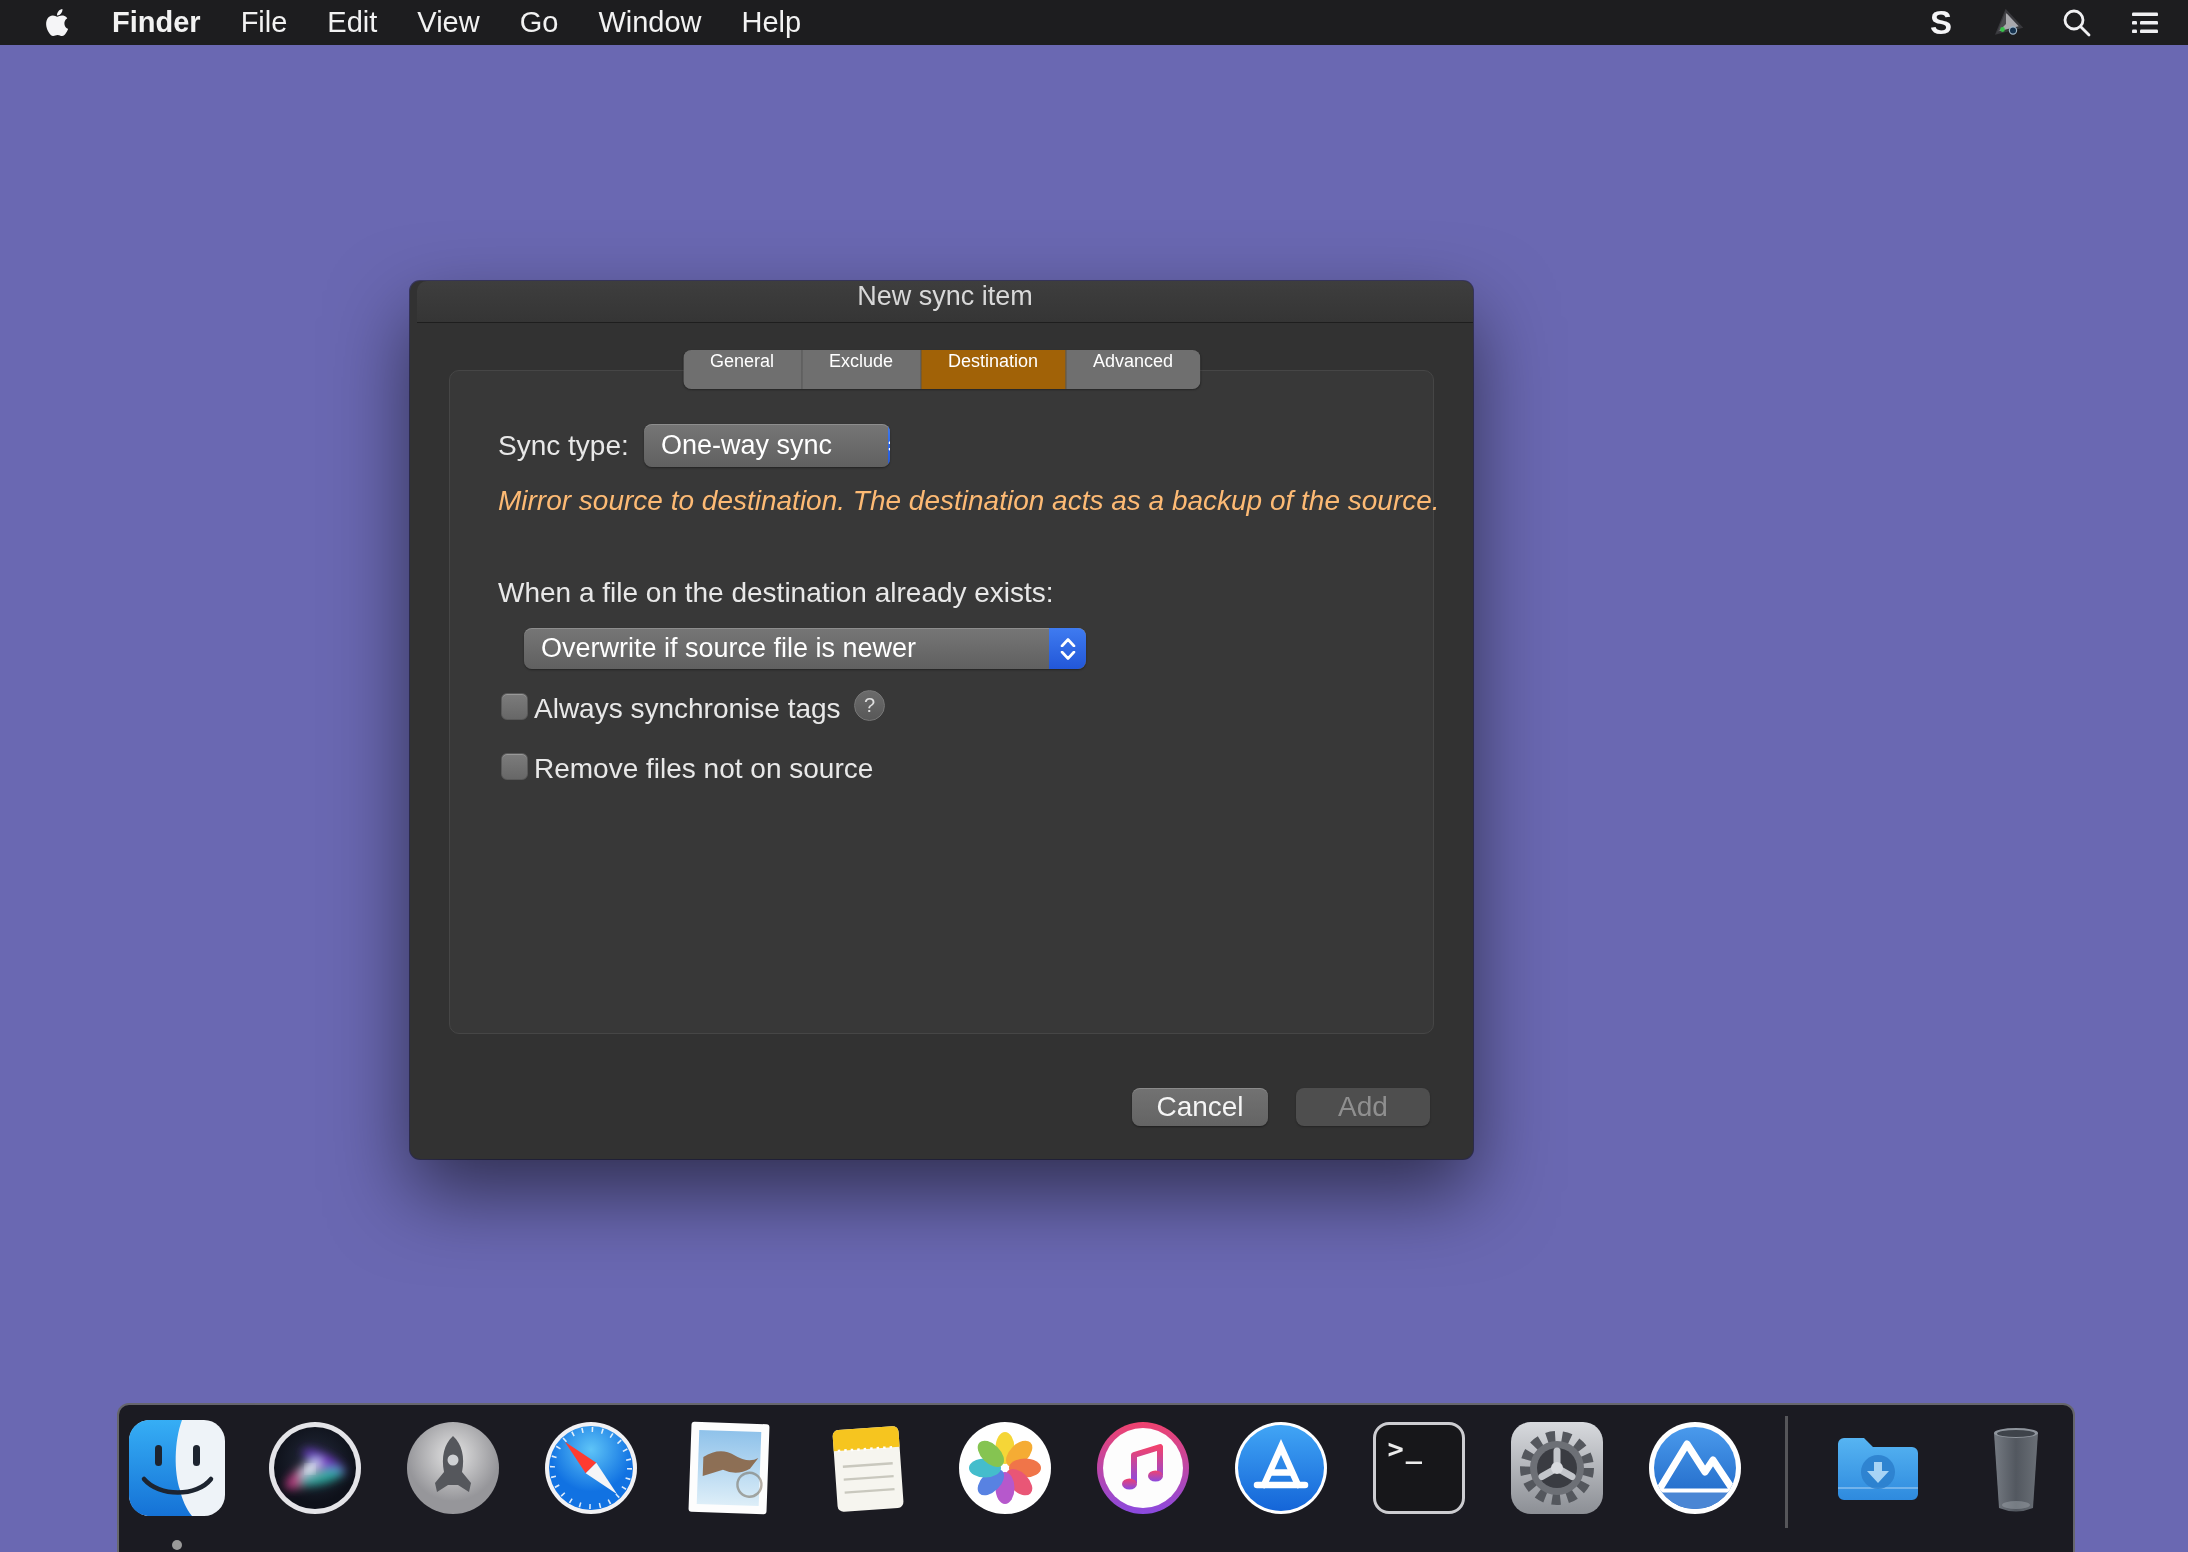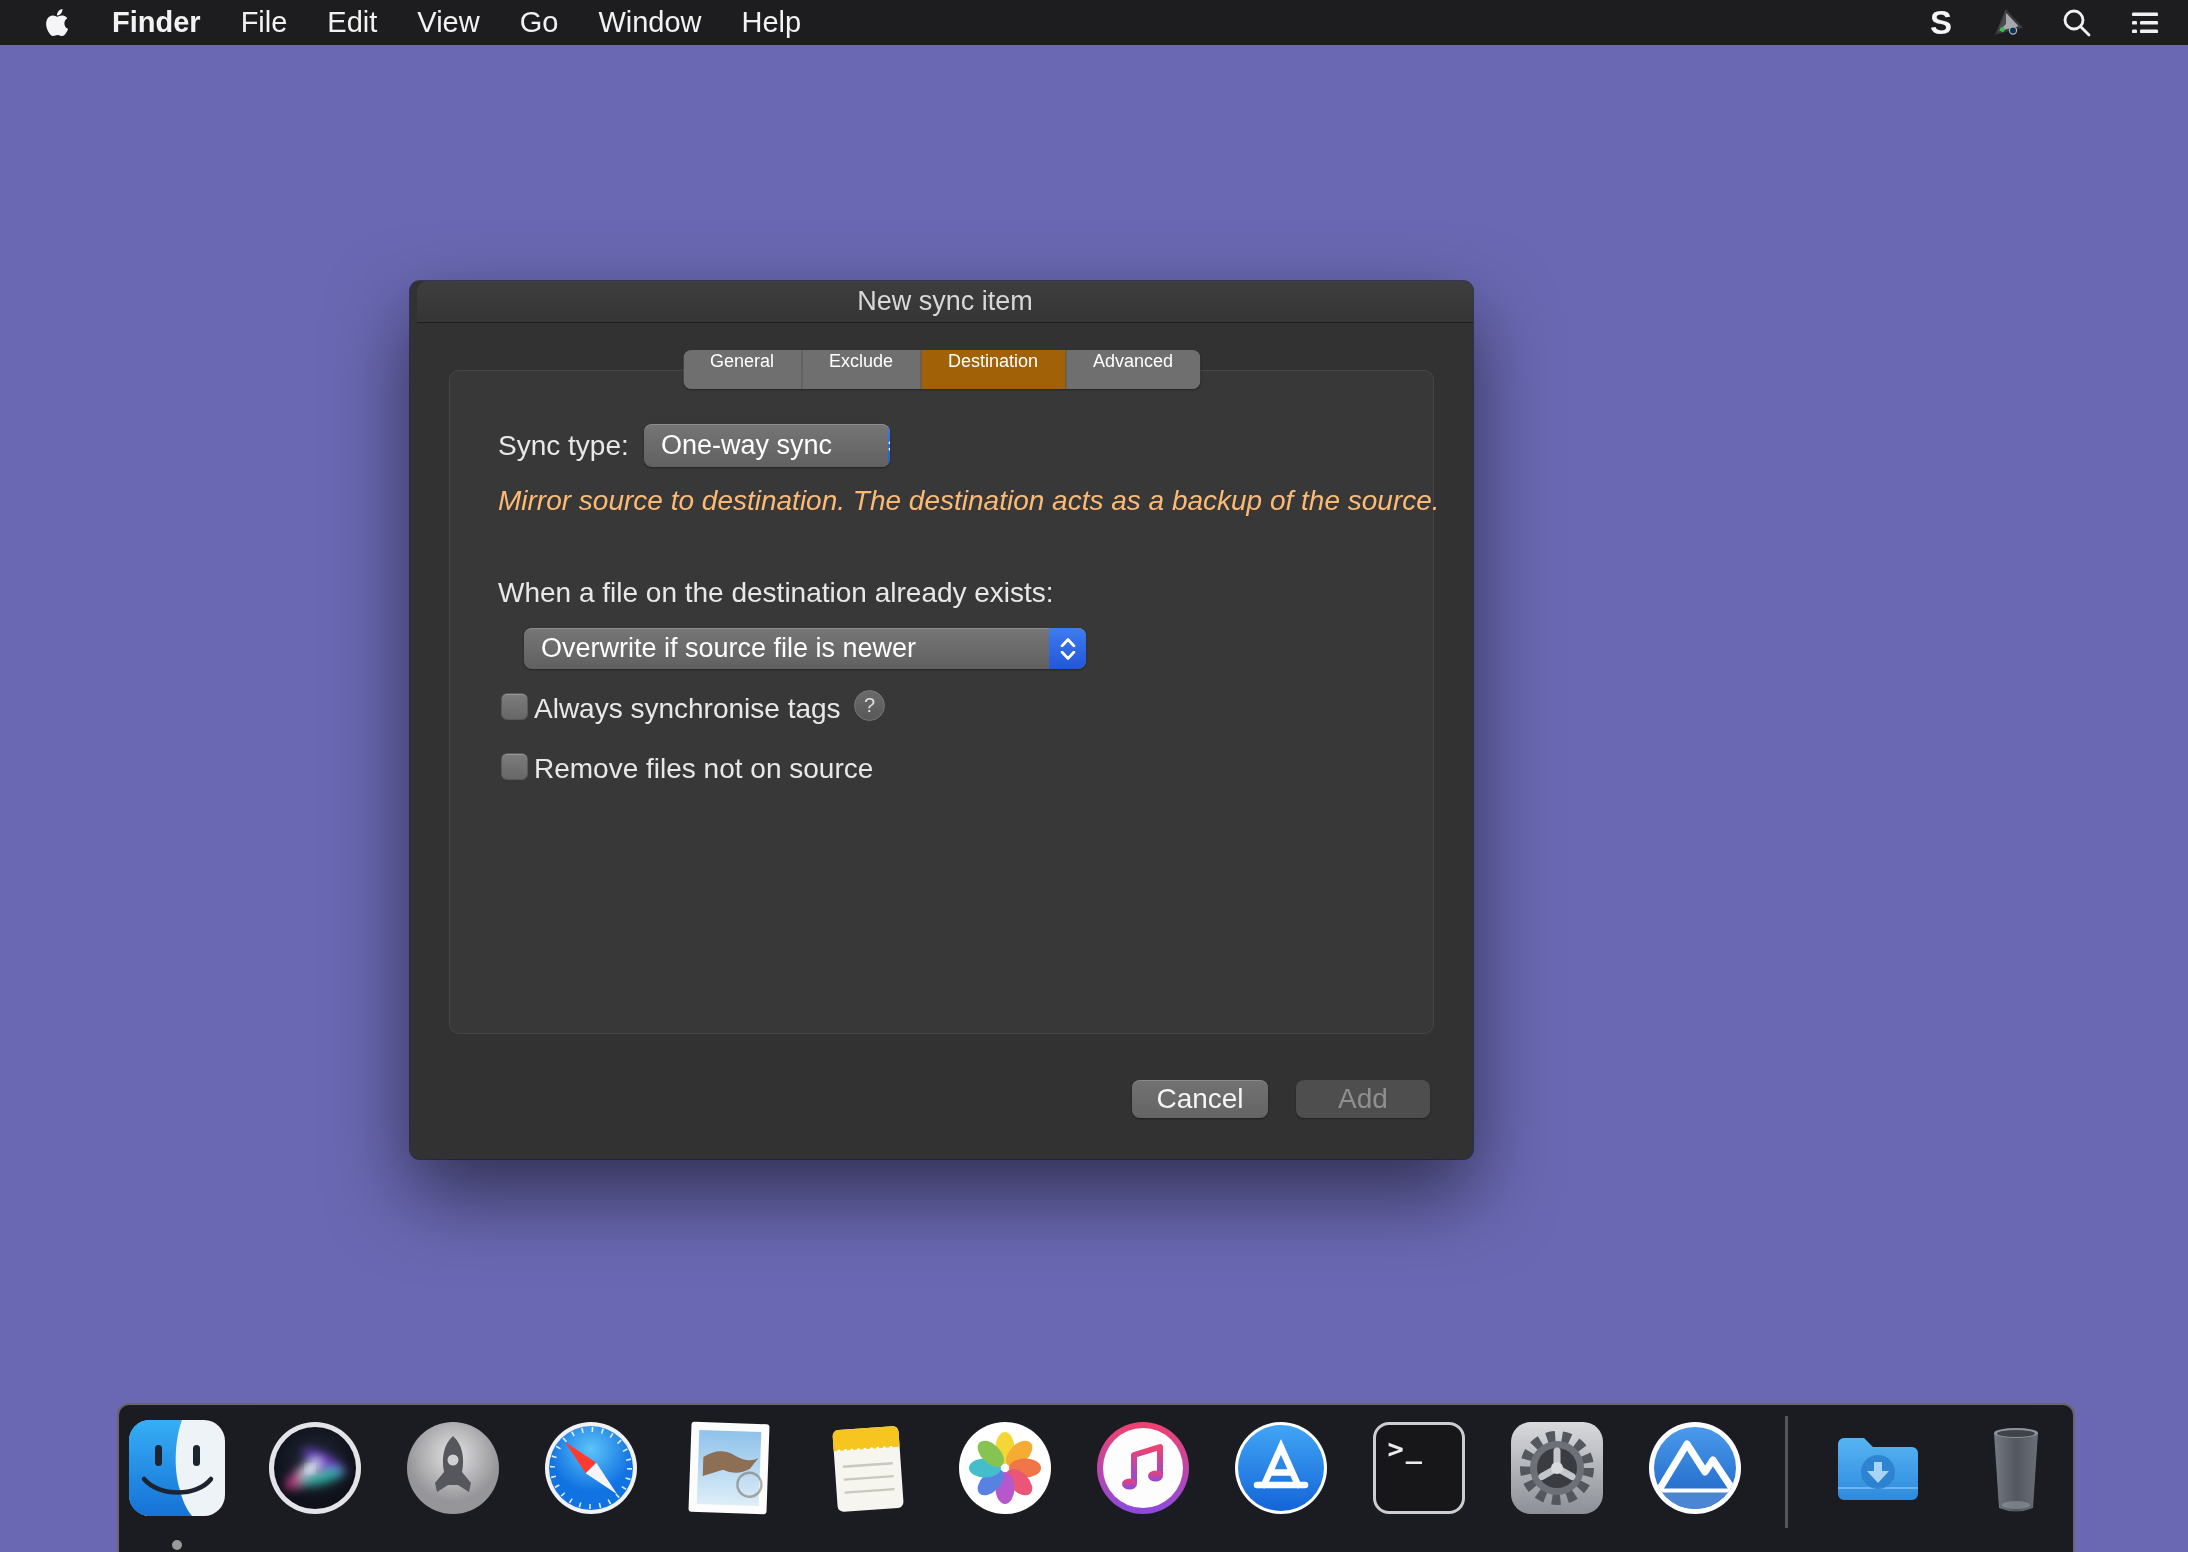--- a/index.html
+++ b/index.html
@@ -24,21 +24,21 @@
   .dialog{
     position:absolute; left:410px; top:281px; width:1063px; height:878px;
     background:#323232; border-radius:10px;
     box-shadow:0 34px 80px rgba(0,0,0,.55), 0 0 0 1px rgba(0,0,0,.45);
     z-index:10;
   }
   .titlebar{
     height:42px; border-radius:10px 10px 0 0;
     background:linear-gradient(#3e3e3e,#353535);
     border-bottom:1px solid #1e1e1e;
-    display:flex; align-items:center; justify-content:center;margin-left:7px;
+    display:flex; align-items:flex-start; justify-content:center;margin-left:7px;
   }
   .titlebar .title{ color:#d8d8d8; font-size:27px; }
 
   .tabs{
     position:absolute; top:69px; left:50%; transform:translateX(-50%);
     display:flex; height:39px; border-radius:8px; overflow:hidden; z-index:3;
     box-shadow:0 1px 2px rgba(0,0,0,.35);
   }
   .tab{
     background:#6f6f6f; color:#ffffff; font-size:18px;
@@ -82,21 +82,21 @@
   .helpbtn{
     position:absolute; width:31px; height:31px; border-radius:50%;
     background:linear-gradient(#6b6b6b,#585858); border:1px solid #777777;
     color:#e0e0e0; font-size:20px; display:flex; align-items:center; justify-content:center;
     cursor:default;
   }
 
   .btn{
     position:absolute; height:38px; border-radius:8px; border:none;
     font-size:28px; font-family:"Liberation Sans", sans-serif;
-    display:flex; align-items:center; justify-content:center; cursor:default;
+    display:flex; align-items:center; justify-content:center; cursor:default;margin-top:8px;
   }
   .btn.cancel{
     left:722px; top:799px; width:136px;
     background:linear-gradient(#727272,#646464); color:#f5f5f5;
     box-shadow:0 1px 2px rgba(0,0,0,.4), inset 0 1px 0 rgba(255,255,255,.18);
   }
   .btn.add{
     left:886px; top:799px; width:134px;
     background:#4e4e4e; color:#8f8f8f;
     box-shadow:0 1px 2px rgba(0,0,0,.3);

